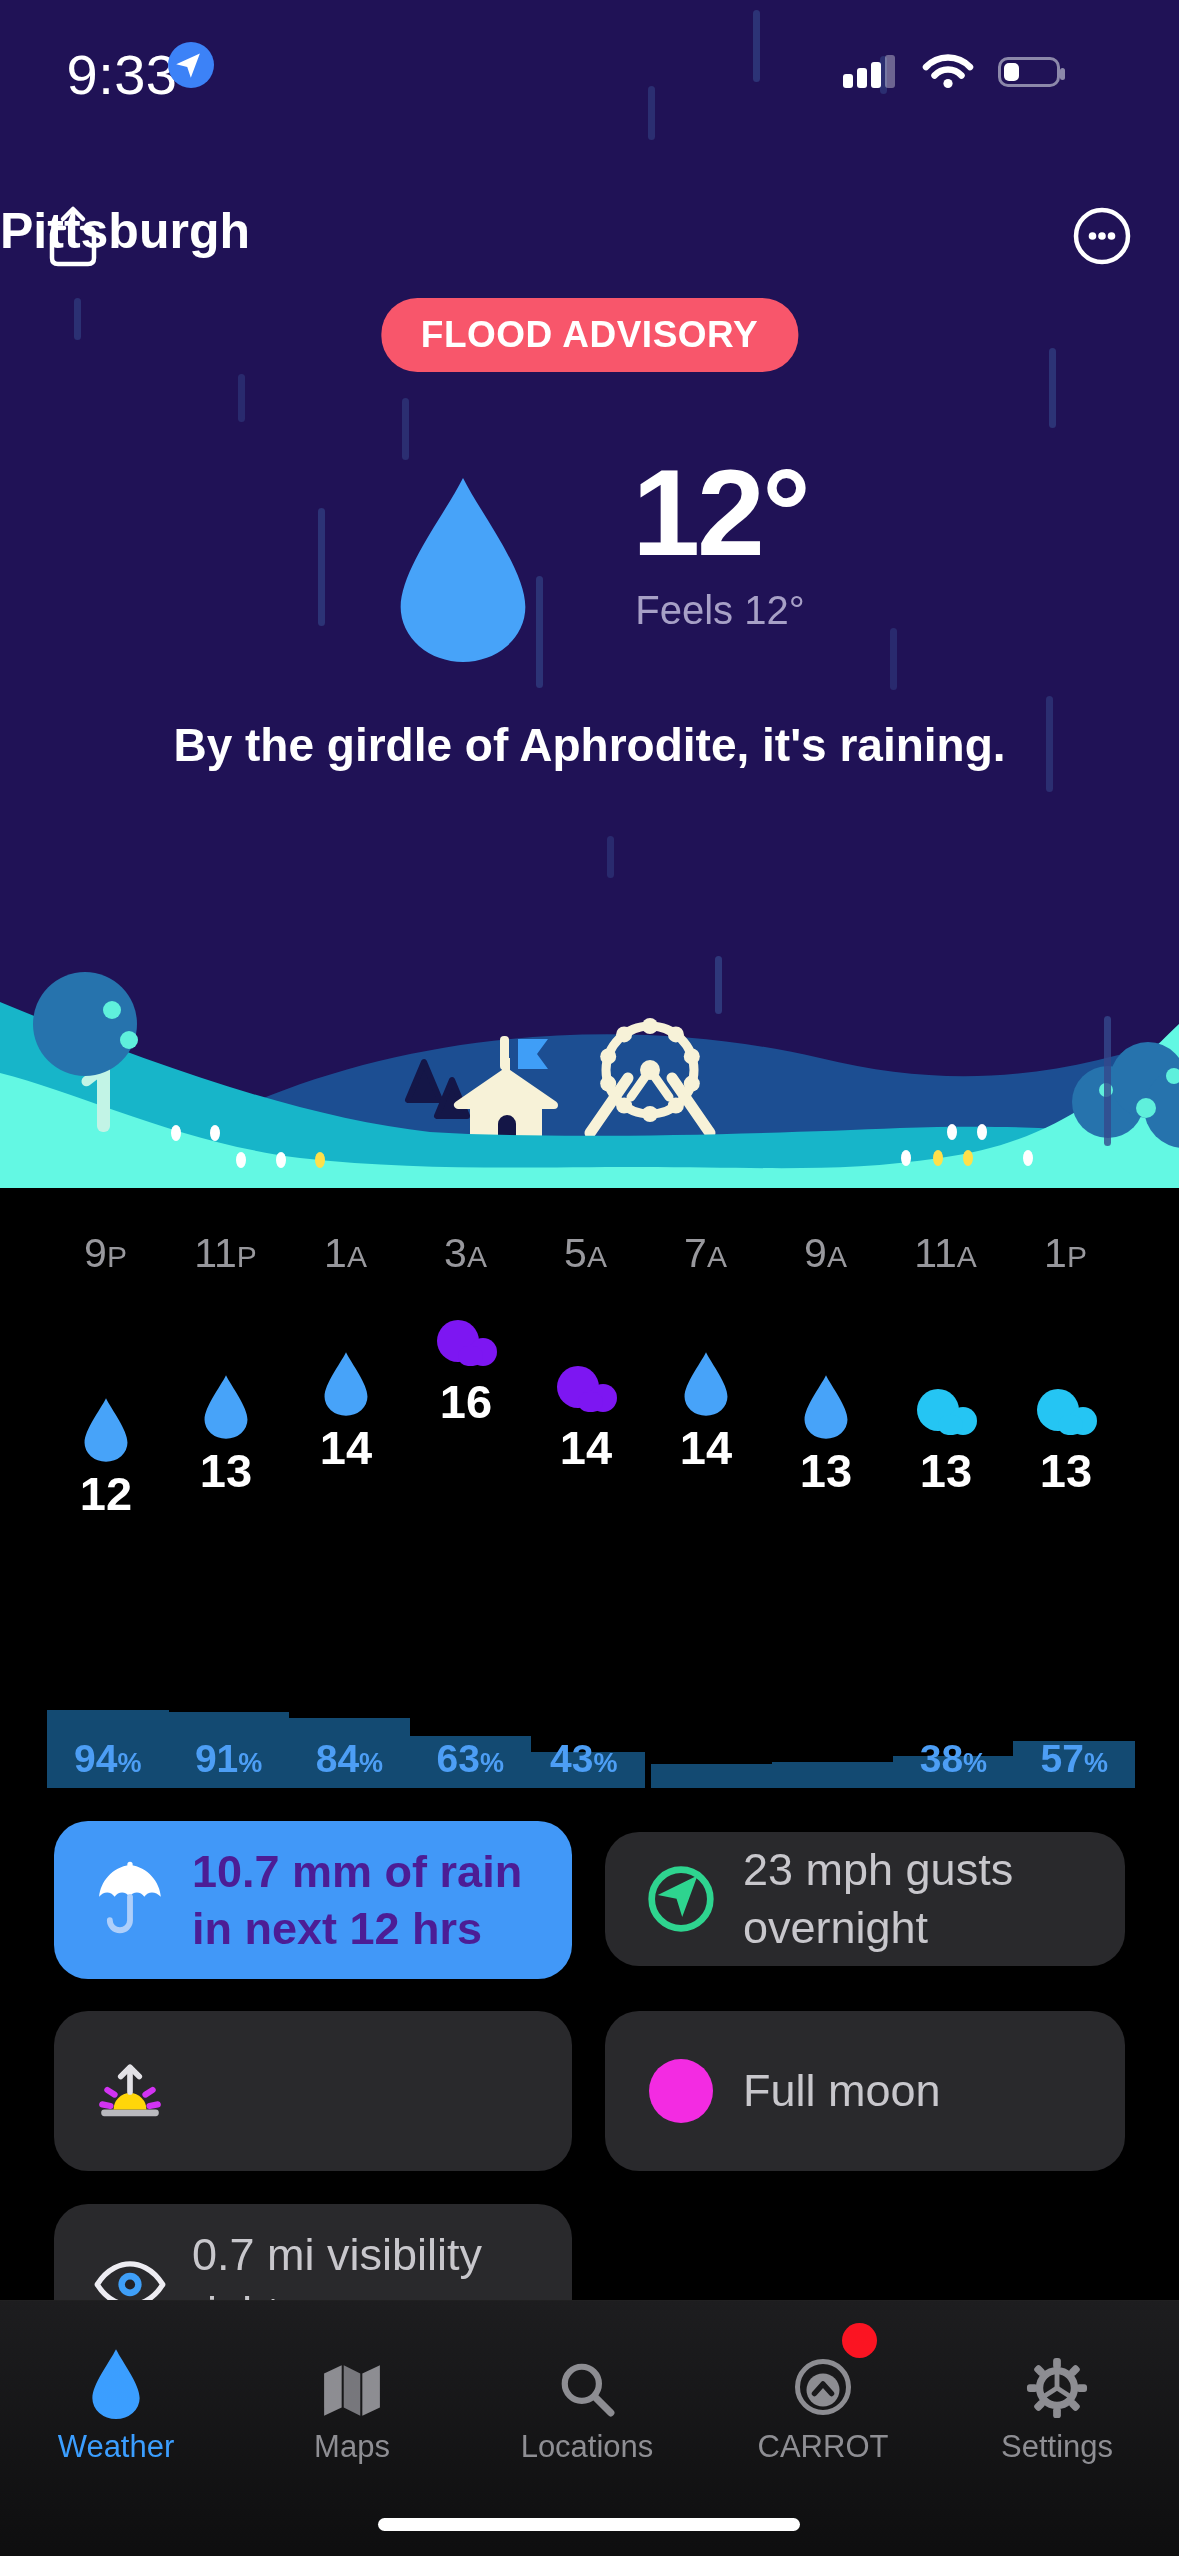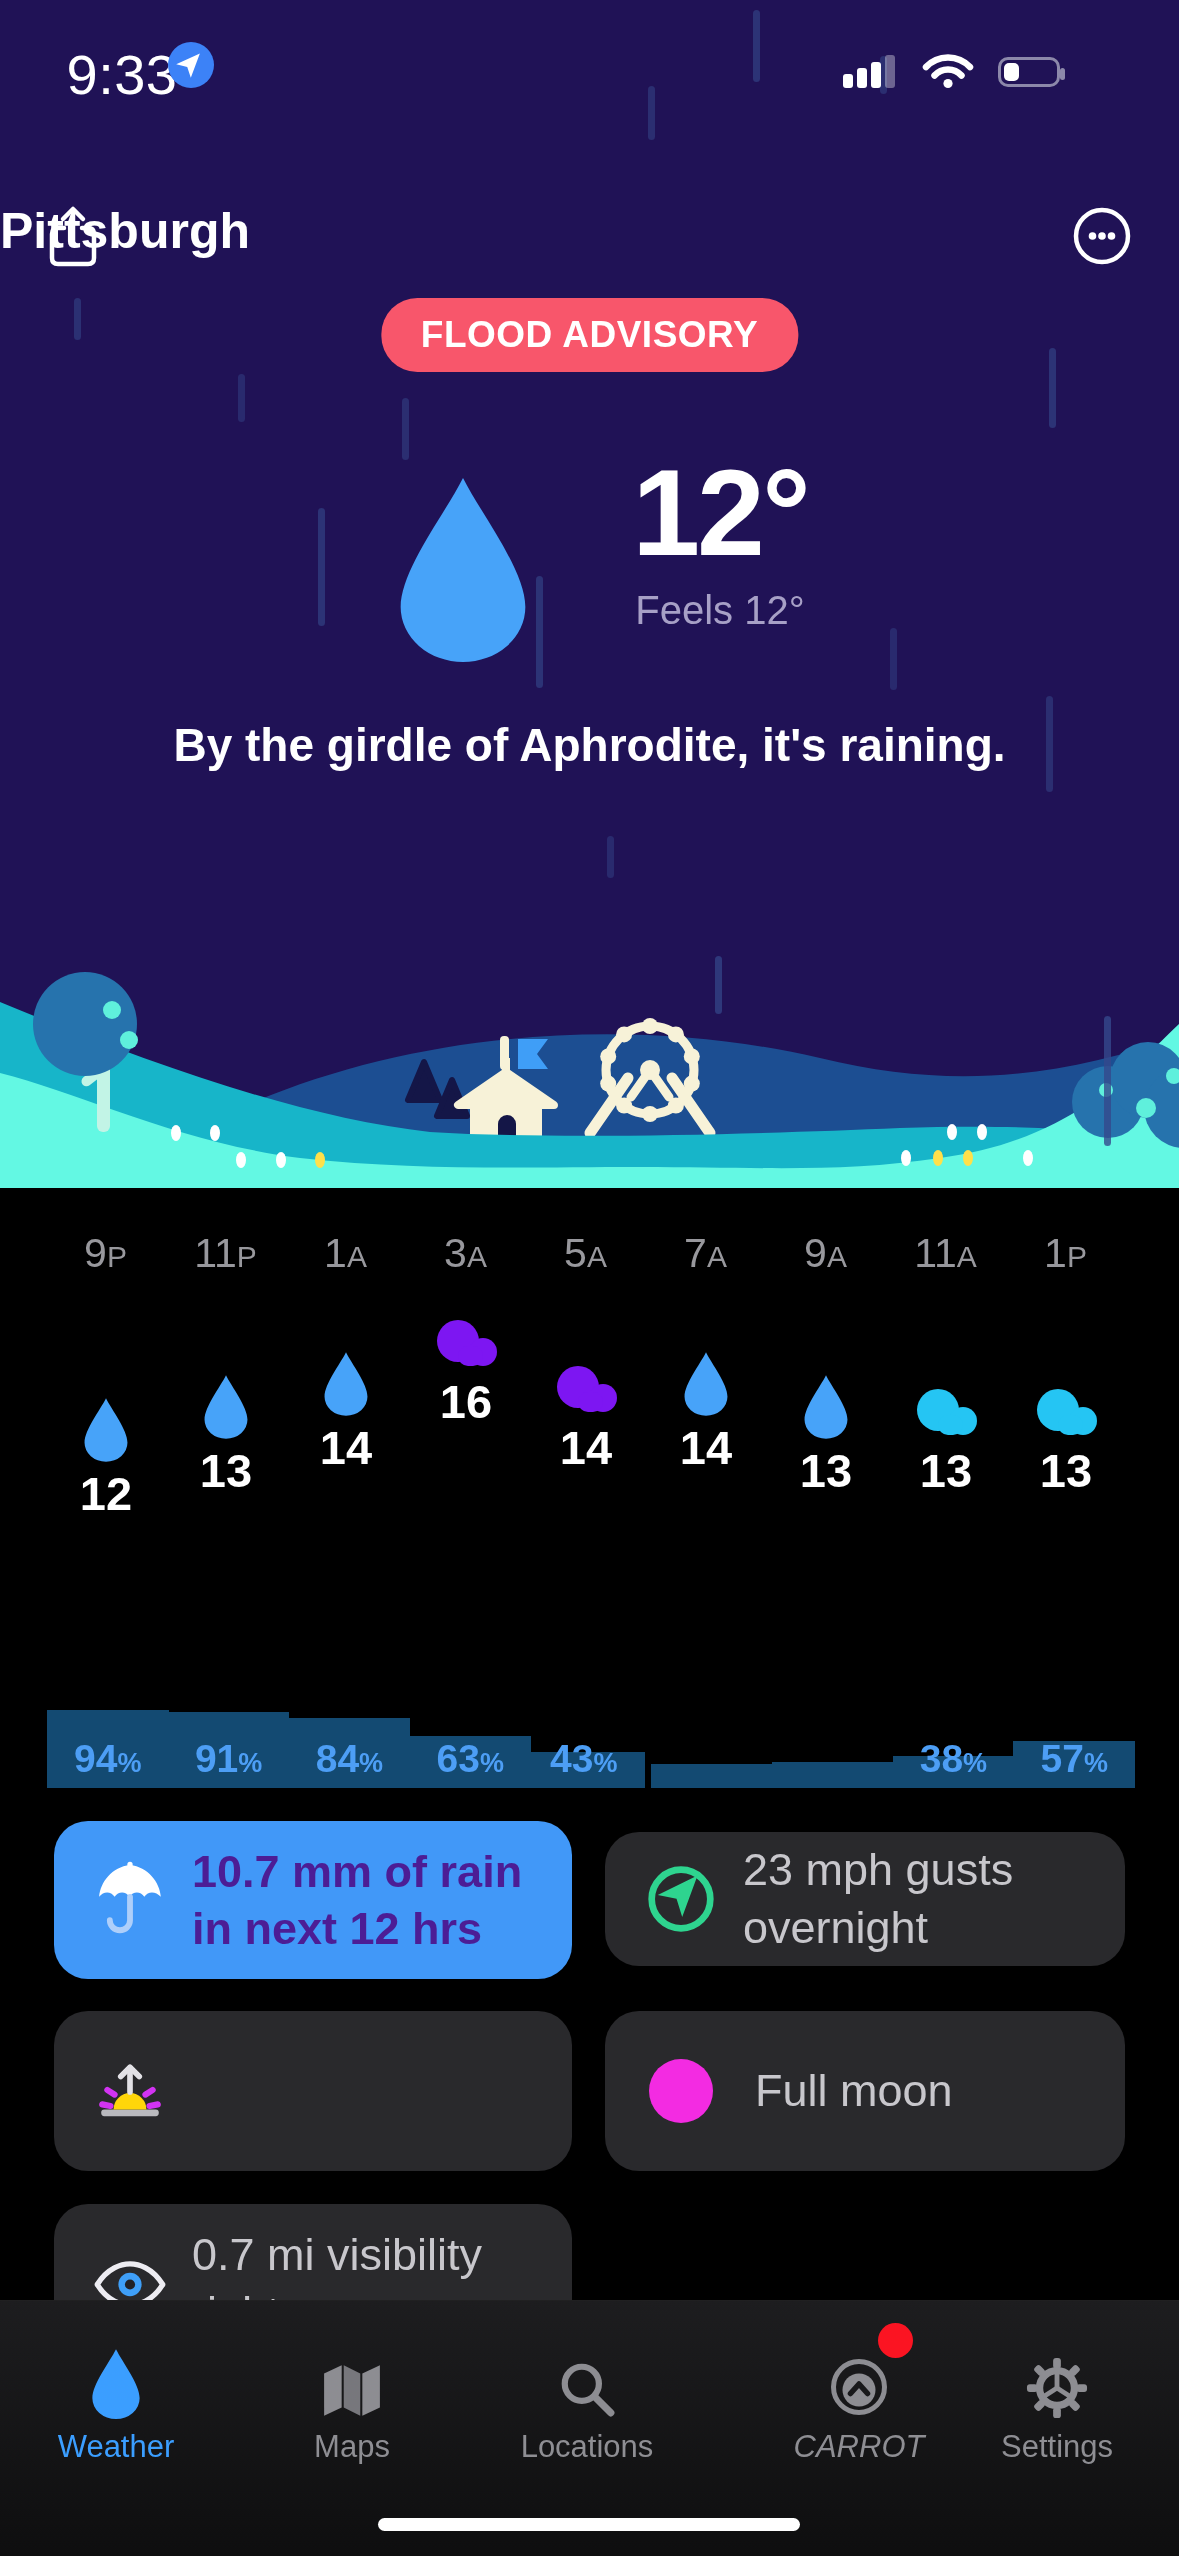--- a/index.html
+++ b/index.html
@@ -342,21 +342,21 @@
             <path d="M62 45 L54 46.5"></path>
             <path d="M57 31 L50 35.5"></path>
           </g>
           <g stroke="#e2e1e6" stroke-width="5.5" stroke-linecap="round" stroke-linejoin="round" fill="none">
             <path d="M35 33 V10"></path>
             <path d="M26 18 L35 9 L44 18"></path>
           </g>
         </svg>
       </span>
     </div>
-    <div class="card" style="left: 605px; top: 2011px; width: 520px; height: 160px; gap: 12px;">
+    <div class="card" style="left: 605px; top: 2011px; width: 520px; height: 160px;">
       <span class="c-icon">
         <svg viewBox="0 0 70 70" width="70" height="70">
           <circle cx="35" cy="35" r="32" fill="var(--magenta)"></circle>
         </svg>
       </span>
       <div class="c-text">Full moon</div>
     </div>
     <div class="card" style="left: 54px; top: 2204px; width: 518px; height: 160px;">
       <span class="c-icon">
         <svg viewBox="0 0 70 48" width="74" height="51">
@@ -390,21 +390,21 @@
     </div>
     <div class="tab-item" style="left: 499px;">
       <div class="tab-icon">
         <svg viewBox="0 0 58 58" width="60" height="60">
           <circle cx="24" cy="24" r="16.5" stroke="#8d8d92" stroke-width="6" fill="none"></circle>
           <path d="M36.5 36.5 L52 52" stroke="#8d8d92" stroke-width="7" stroke-linecap="round"></path>
         </svg>
       </div>
       <div class="tab-label">Locations</div>
     </div>
-    <div class="tab-item" style="left: 771px; font-style: italic;">
+    <div class="tab-item" style="left: 735px;">
       <div class="tab-icon">
         <svg viewBox="0 0 64 64" width="64" height="64">
           <circle cx="32" cy="32" r="25.5" stroke="#8d8d92" stroke-width="5" fill="none"></circle>
           <circle cx="32" cy="35" r="16.5" fill="#8d8d92"></circle>
           <path d="M23.5 38.5 L32 29 L40.5 38.5" stroke="#19191b" stroke-width="5.5" fill="none" stroke-linecap="round" stroke-linejoin="round"></path>
         </svg>
         <span class="tab-badge"></span>
       </div>
       <div class="tab-label">CARROT</div>
     </div>

